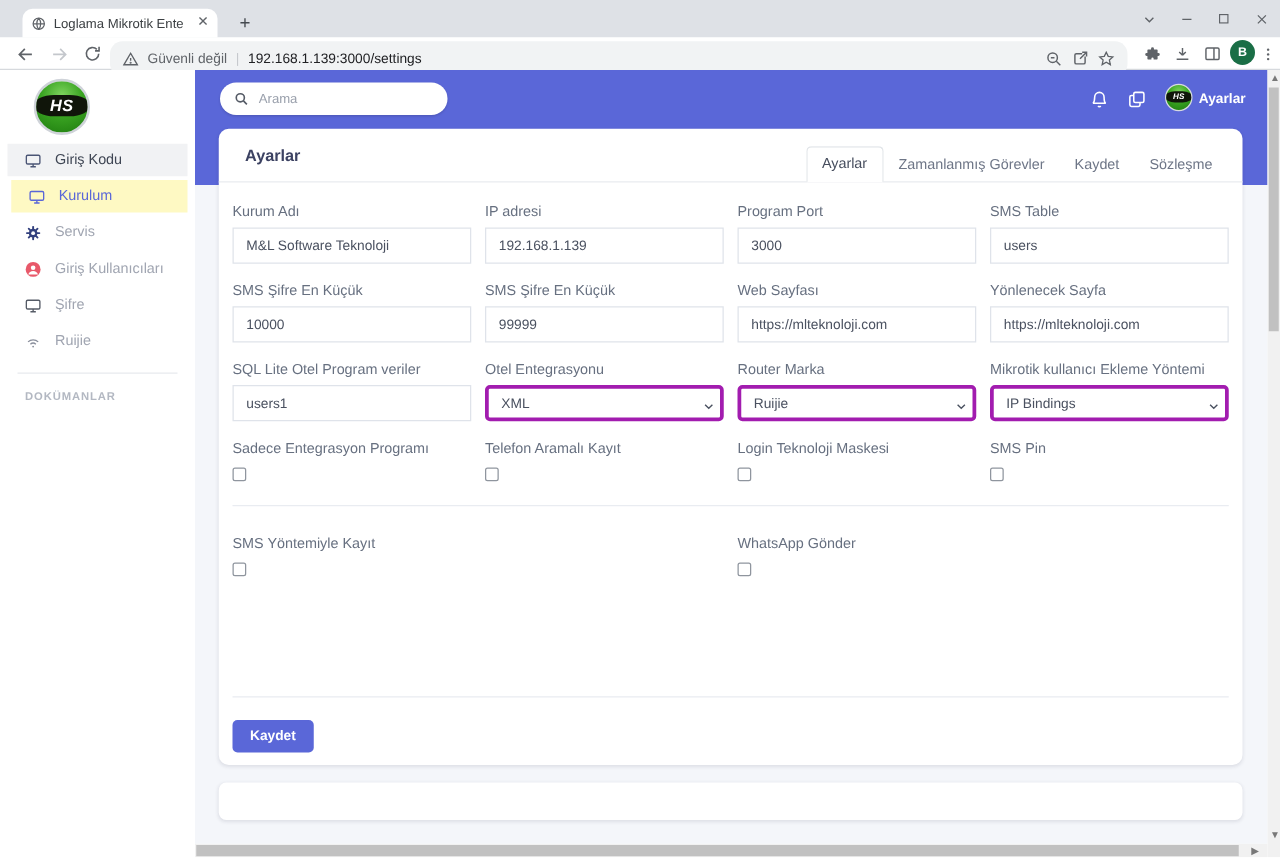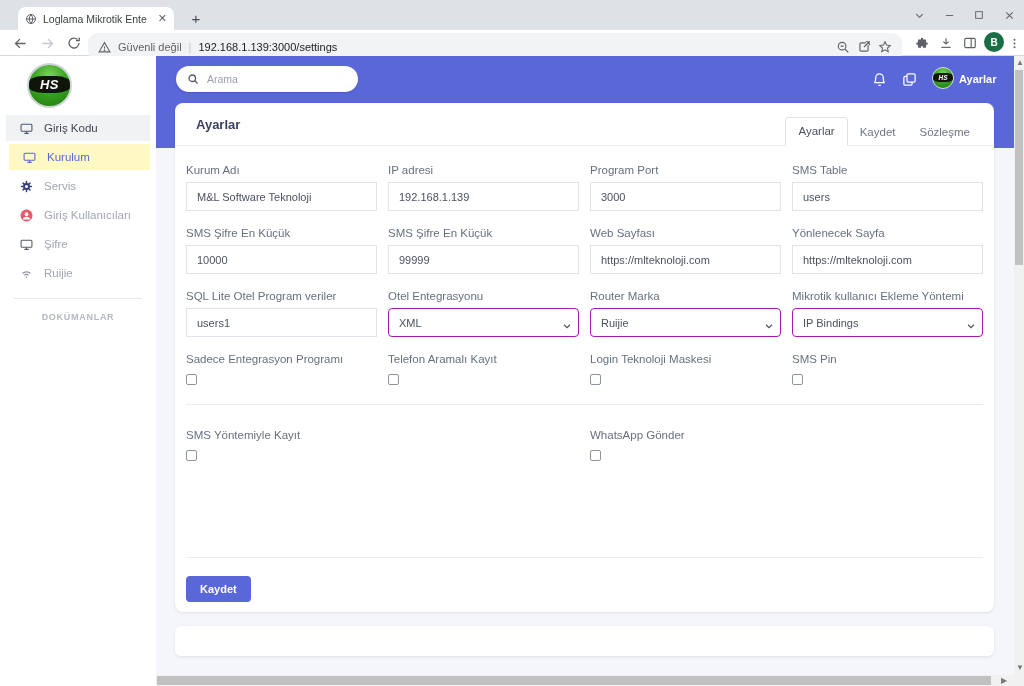--- a/index.html
+++ b/index.html
@@ -37,21 +37,21 @@
   .logo-band { position:absolute; left:-2px; right:-2px; top:11px; height:17px; background:#10150a;
                border-radius:40% / 55%; display:flex; align-items:center; justify-content:center; }
   .logo-text { color:#fff; font-weight:bold; font-style:italic; font-size:13px; letter-spacing:.5px; }
   .nav { position:absolute; left:0; top:56px; width:156px; }
   .nav-item { display:flex; align-items:center; gap:11px; margin:3px 6px; padding:6px 13px;
               border-radius:0; font-size:11.5px; color:#a0a5b1; }
   .nav-item.selected { background:#f1f2f4; color:#3f4654; }
   .nav-item.active { background:#fef9c3; color:#5a67d8;margin-left:9px; }
   .nav-ic { width:14px; height:14px; flex:0 0 14px; display:flex; align-items:center; justify-content:center; }
   .side-divider { margin:12px 14px 10px; border-top:1px solid #e8eaee; }
-  .side-section { padding:3px 20px 6px; font-size:9px; font-weight:bold; letter-spacing:.08em; color:#b3b8c2;text-align:center; }
+  .side-section { padding:3px 20px 6px; font-size:9px; font-weight:bold; letter-spacing:.08em; color:#b3b8c2; }
 
   .purple { position:absolute; left:156px; top:56px; width:858px; height:92px; background:#5a67d8; }
   .page-bg { position:absolute; left:156px; top:148px; width:858px; height:527px; background:#f4f6fa; }
 
   .search-pill { position:absolute; left:176px; top:66px; width:182px; height:26px; background:#fff;
                  border-radius:13px; display:flex; align-items:center; padding:0 11px; gap:8px;
                  box-shadow:0 1px 2px rgba(0,0,0,.15); }
   .search-ph { font-size:10.5px; color:#9aa0ac; }
   .hdr-ic { position:absolute; width:18px; height:18px; display:flex; align-items:center; justify-content:center; }
   .mini-logo { position:absolute; left:932px; top:67px; width:22px; height:22px; border-radius:50%;
@@ -72,21 +72,21 @@
   .tab-link { padding:7px 12px 8px; font-size:11.5px; color:#6e7687; white-space:nowrap; }
   .tab-link.active { background:#fff; border:1px solid #dee2e6; border-bottom:1px solid #fff;
                      border-radius:4px 4px 0 0; color:#474e5e; }
   .card-body { padding:18px 11px 0; }
   .grid4 { display:grid; grid-template-columns:repeat(4,1fr); column-gap:11px; }
   .mt16 { margin-top:16px; }
   .field-label { font-size:11.5px; color:#677080; margin-bottom:6px; }
   .textbox { width:100%; height:29px; border:1px solid #dfe3ea; border-radius:0; padding:0 10px;
              font-size:11px; color:#4a5160; background:#fff; font-family:"Liberation Sans",sans-serif; }
   .select-wrap { position:relative; }
-  .selectbox { width:100%; height:29px; border:1px solid #a21caf; border-radius:4px; padding:0 22px 0 10px;
+  .selectbox { width:100%; height:29px; border:3px solid #a21caf; border-radius:4px; padding:0 22px 0 10px;
                font-size:11px; color:#4a5160; background:#fff; -webkit-appearance:none; appearance:none;
                font-family:"Liberation Sans",sans-serif; }
   .chev { position:absolute; right:7px; top:9px; pointer-events:none; }
   .checkbox { -webkit-appearance:none; appearance:none; width:11px; height:11px; border:1px solid #8f959e;
               border-radius:2px; background:#fff; display:block; margin-top:9px; }
   .sep { border:none; border-top:1px solid #e9ecf1; }
   .save-btn { position:absolute; left:11px; top:473px; height:26px; padding:0 14px; background:#5a67d8;
               color:#fff; font-size:11px; font-weight:bold; border:none; border-radius:4px;
               font-family:"Liberation Sans",sans-serif; }
   .card2 { position:absolute; left:175px; top:626px; width:819px; height:30px; border-radius:6px; }
@@ -314,20 +314,21 @@
         <span>HS</span>
       </div>
   </div>
   <div class="user-label">Ayarlar</div>
 
   <div class="card card1">
     <div class="card1-header">
       <span class="card-title">Ayarlar</span>
       <div class="tabs">
         <span class="tab-link active">Ayarlar</span>
+        <span class="tab-link">Zamanlanmış Görevler</span>
         <span class="tab-link">Kaydet</span>
         <span class="tab-link">Sözleşme</span>
       </div>
     </div>
     <div class="card-body">
 
       <div class="grid4">
         <div>
           <div class="field-label">Kurum Adı</div>
           <input class="textbox" type="text" value="M&amp;L Software Teknoloji" style="">

